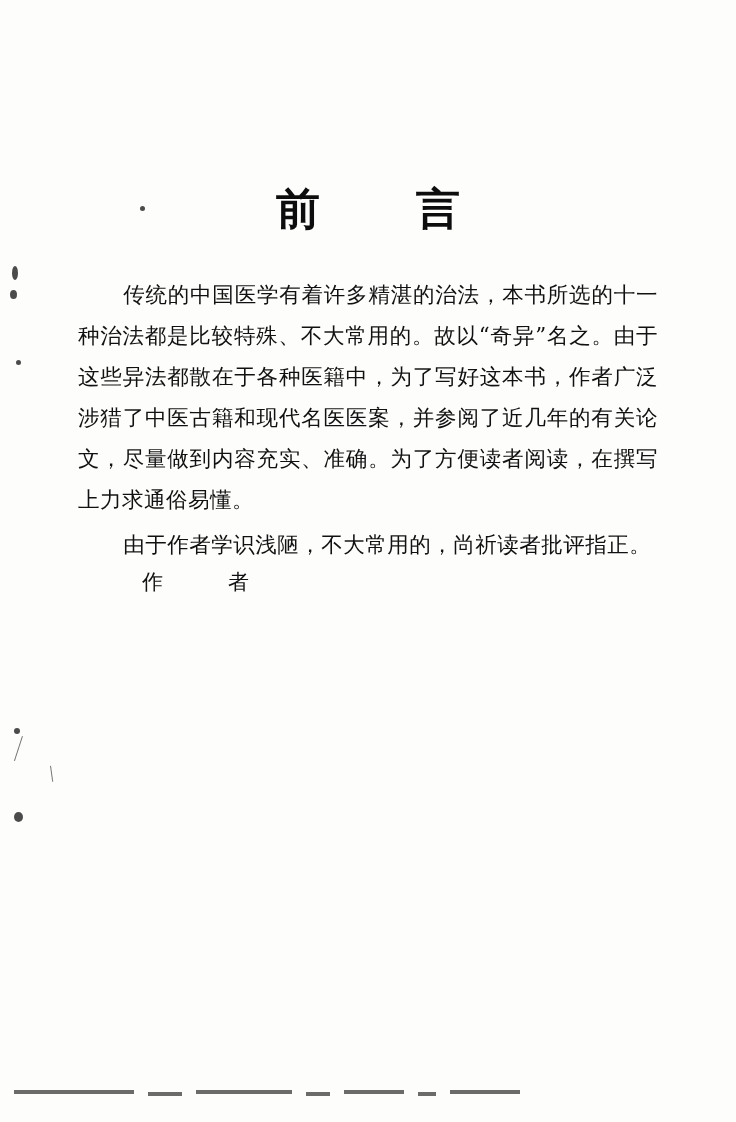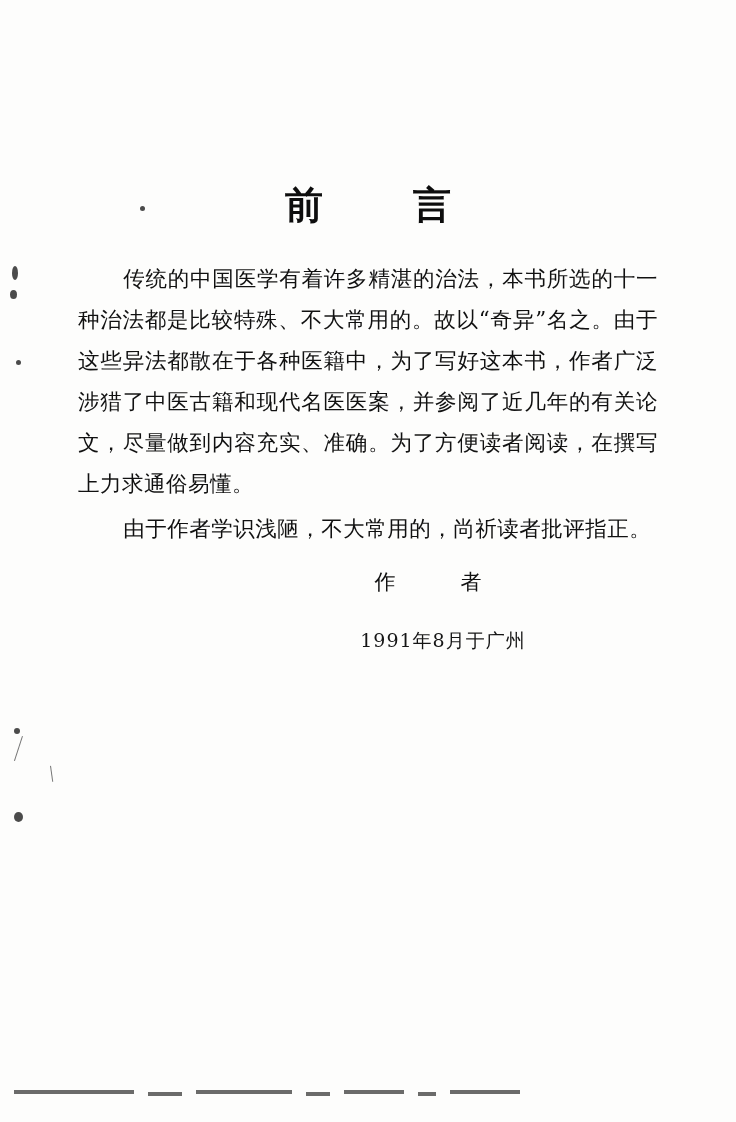--- a/index.html
+++ b/index.html
@@ -23,54 +23,53 @@
     border-radius: 50%;
     opacity: .85;
   }
 
   .title {
     position: absolute;
     top: 180px;
     left: 0;
     width: 736px;
     text-align: center;
-    font-size: 38px;
+    font-size: 44px;
     font-weight: bold;
     letter-spacing: 26px;
     text-indent: 26px;
     color: #0d0d0d;
     font-family: "DejaVu Sans", "Liberation Sans", sans-serif;
   }
 
   .body-block {
     position: absolute;
     left: 78px;
     width: 580px;
     top: 258px;
   }
   .para {
     font-size: 21.5px;
     line-height: 41px;
     text-align: justify;
     text-align-last: left;
     letter-spacing: 0.5px;
     color: #111;
-    margin: 0 0 2px 0;
+    margin: 16px 0 2px 0;
     text-indent: 2.1em;
   }
   .para.last {
     margin-top: 4px;
   }
 
   .signature {
     position: absolute;
     left: 0;
     width: 736px;
     top: 568px;
-    text-align: center;
     font-size: 21px;
     letter-spacing: 22px;
     text-indent: 22px;
     padding-left: 120px;
     box-sizing: border-box;
     color: #111;
   }
   .dateline {
     position: absolute;
     left: 0;
@@ -121,21 +120,20 @@
   <div class="scratch" style="left:50px; top:766px; height:16px; transform: rotate(-8deg);"></div>
 
   <div class="title">前　言</div>
 
   <div class="body-block">
     <p class="para">传统的中国医学有着许多精湛的治法，本书所选的十一种治法都是比较特殊、不大常用的。故以“奇异”名之。由于这些异法都散在于各种医籍中，为了写好这本书，作者广泛涉猎了中医古籍和现代名医医案，并参阅了近几年的有关论文，尽量做到内容充实、准确。为了方便读者阅读，在撰写上力求通俗易懂。</p>
     <p class="para last">由于作者学识浅陋，不大常用的，尚祈读者批评指正。</p>
   </div>
 
   <div class="signature">作　者</div>
-  <div class="dateline">1991年8月于广州</div>
 
   <div class="bottom-marks">
     <i style="left:0px; top:0px; width:120px;"></i>
     <i style="left:134px; top:2px; width:34px;"></i>
     <i style="left:182px; top:0px; width:96px;"></i>
     <i style="left:292px; top:2px; width:24px;"></i>
     <i style="left:330px; top:0px; width:60px;"></i>
     <i style="left:404px; top:2px; width:18px;"></i>
     <i style="left:436px; top:0px; width:70px;"></i>
   </div>

